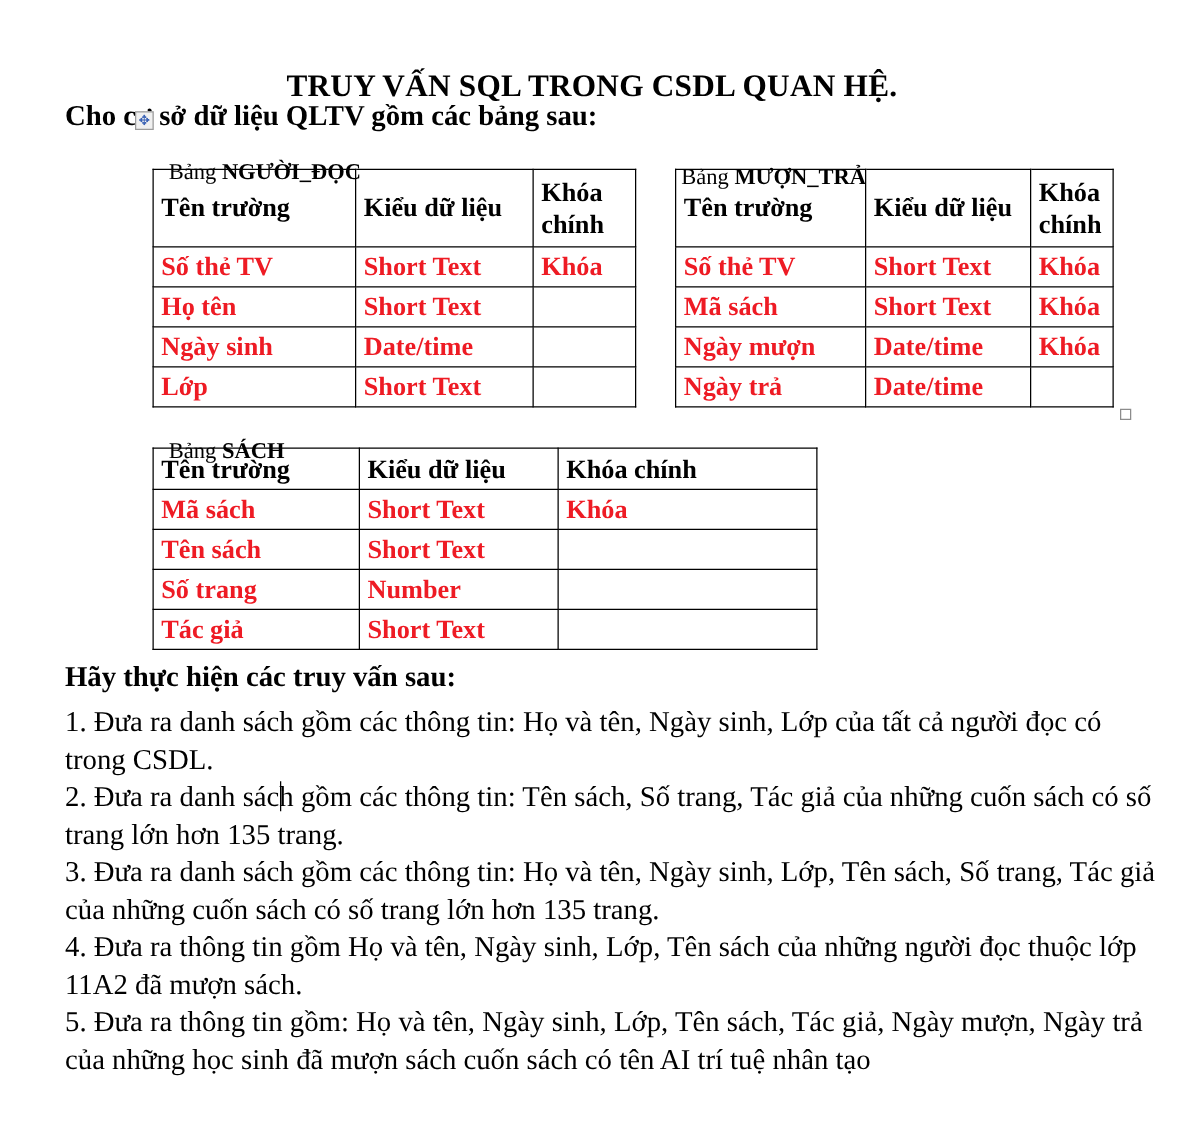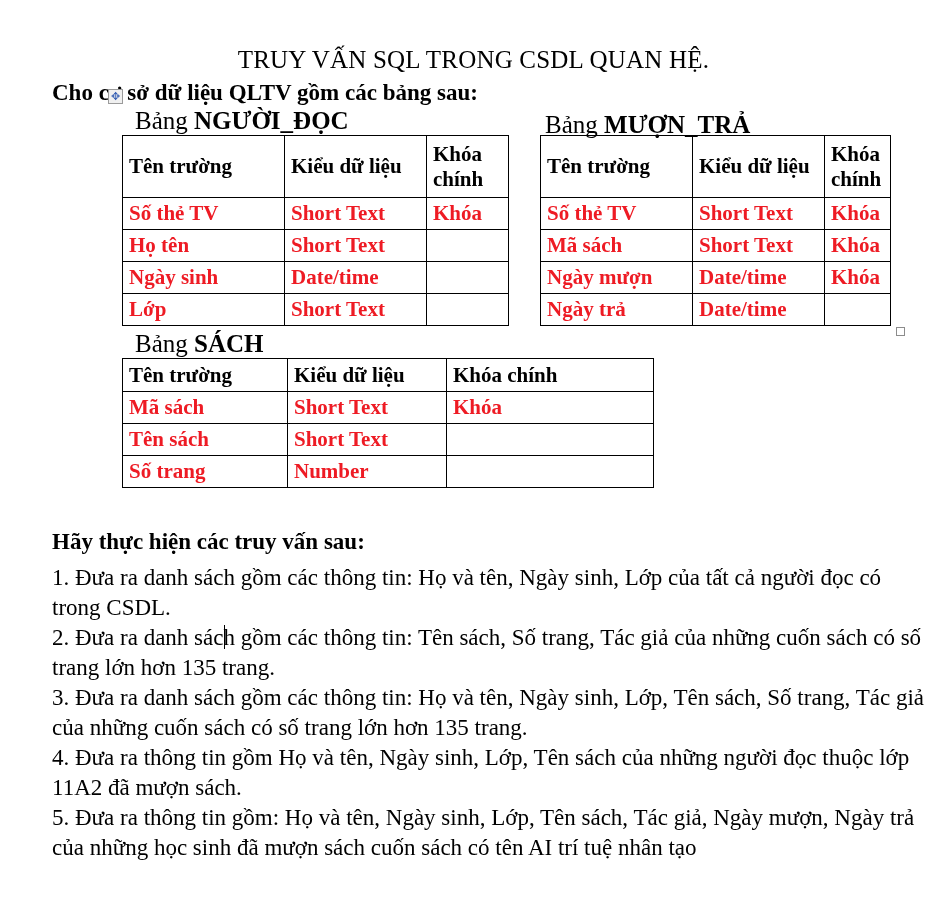--- a/index.html
+++ b/index.html
@@ -20,25 +20,25 @@
     position: absolute;
     left: 0; top: 0;
     width: 947px;
     height: 901px;
   }
 
   
   .doc-title {
     position: absolute;
     left: 0;
-    top: 46px;
+    top: 56px;
     width: 947px;
     text-align: center;
     font-size: 25px;
-    font-weight: 400;
+    font-weight: 700;
     letter-spacing: 0.2px;
     white-space: nowrap;
   }
 
   
   .intro-line {
     position: absolute;
     left: 52px;
     top: 80px;
     font-size: 23px;
@@ -59,22 +59,23 @@
     line-height: 13px;
     text-align: center;
     font-size: 11px;
     color: #3a62b5;
     font-family: "DejaVu Sans", sans-serif;
   }
 
   
   .tbl-caption {
     position: absolute;
-    font-size: 25px;
+    font-size: 18px;
     white-space: nowrap;
+    margin-top: 20px;
   }
   .tbl-caption .cap-strong { font-weight: 700; }
   #caption-nguoidoc { left: 135px; top: 107px; }
   #caption-muontra  { left: 545px; top: 111px; }
   #caption-sach     { left: 135px; top: 330px; }
 
   
   .wtable {
     position: absolute;
     border-collapse: collapse;
@@ -278,20 +279,25 @@
       <tr class="drow">
         <td class="val">Tên sách</td>
         <td class="val">Short Text</td>
         <td class="val"></td>
       </tr>
       <tr class="drow">
         <td class="val">Số trang</td>
         <td class="val">Number</td>
         <td class="val"></td>
       </tr>
+      <tr class="drow">
+        <td class="val">Tác giả</td>
+        <td class="val">Short Text</td>
+        <td class="val"></td>
+      </tr>
     </tbody>
   </table>
 
   <div class="questions">
     <p class="q-lead">Hãy thực hiện các truy vấn sau:</p>
     <p class="q-item">1. Đưa ra danh sách gồm các thông tin: Họ và tên, Ngày sinh, Lớp của tất cả người đọc có trong CSDL.</p>
     <div class="caret-wrap">
       <p class="q-item">2. Đưa ra danh sách gồm các thông tin: Tên sách, Số trang, Tác giả của những cuốn sách có số trang lớn hơn 135 trang.</p>
       <span class="caret"></span>
     </div>

